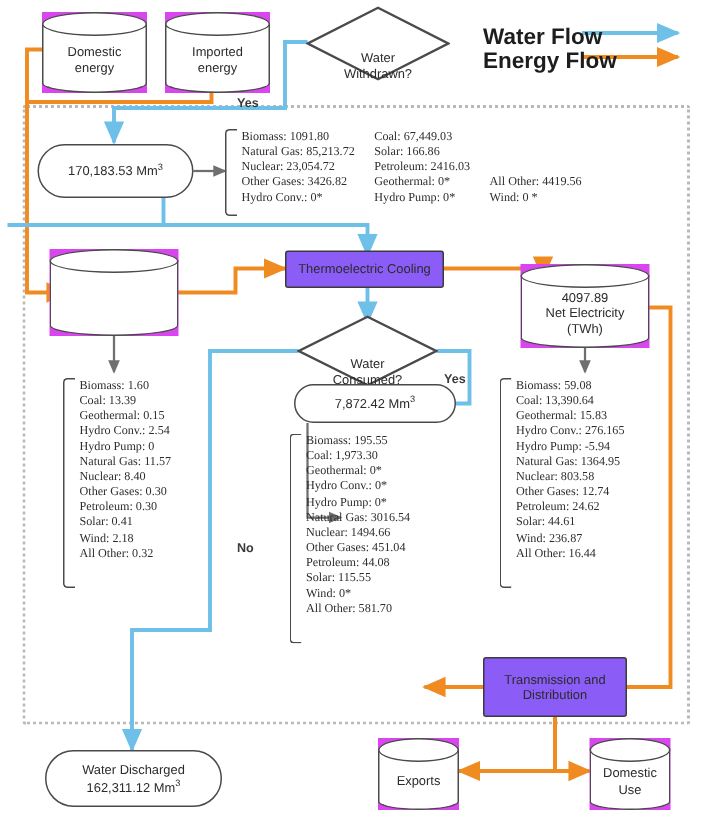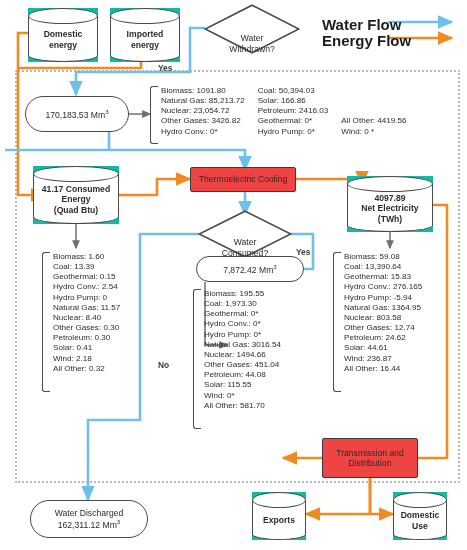--- a/index.html
+++ b/index.html
@@ -1,30 +1,30 @@
 <!DOCTYPE html>
 <html><head>
 <meta charset="utf-8">
 <style>
   html,body{margin:0;padding:0;background:#ffffff;}
   body{font-family:"Liberation Sans",sans-serif;}
   #stage{position:relative;width:467px;height:550px;background:#ffffff;overflow:hidden;}
   .node{position:absolute;box-sizing:border-box;display:flex;align-items:center;justify-content:center;
         text-align:center;color:#2b2b2b;font-size:8.6px;line-height:1.22;}
-  .rect{border:1.6px solid #3b3b3b;border-radius:2px;background:#ef4444;}
+  .rect{border:1.6px solid #3b3b3b;border-radius:2px;background:#8b5cf6;}
   .stadium{border:1.4px solid #4a4a4a;border-radius:999px;background:#fff;}
-  .cyl{background:#14b8a6;font-weight:bold;}
+  .cyl{background:#d946ef;}
   .cyl .cylbody{position:absolute;left:0;top:7px;right:0;bottom:0;border:1.4px solid #4a4a4a;border-top:none;
         border-radius:0 0 50% 50%/0 0 14% 14%;background:#fff;}
   .cyl .cyltop{position:absolute;left:0;top:0;right:0;height:14px;border:1.4px solid #4a4a4a;border-radius:50%/50%;background:#fff;}
   .cyl .cyllabel{position:relative;z-index:3;width:100%;padding-top:9px;}
   .diamond{background:transparent;align-items:flex-end;}
   .diamond .dshape{position:absolute;left:0;top:0;width:100%;height:100%;}
   .diamond .dlabel{position:relative;z-index:3;width:100%;}
-  .listbox{position:absolute;font-size:8.1px;line-height:1.255;color:#2d2d2d;white-space:nowrap;}
+  .listbox{position:absolute;font-size:8.1px;line-height:1.255;color:#2d2d2d;white-space:nowrap;font-family:Liberation Serif, serif;}
   .listbox .brk{position:absolute;left:0;top:0;bottom:0;width:7px;border:1.4px solid #4a4a4a;border-right:none;border-radius:3px 0 0 3px;}
   .listbox .cols{position:relative;margin-left:11px;display:flex;}
   .listbox .col{padding-right:13px;}
   .dotbox{position:absolute;border:2px dotted #b9b9b9;border-radius:2px;}
   .lbl{position:absolute;font-size:8.4px;font-weight:bold;color:#3a3a3a;}
   .legend{position:absolute;font-size:15px;font-weight:bold;color:#1d1d1d;}
   svg.layer{position:absolute;left:0;top:0;width:467px;height:550px;pointer-events:none;}
   .w{stroke:#6fc0e8;stroke-width:2.6;fill:none;}
   .e{stroke:#ef8b20;stroke-width:2.6;fill:none;}
   .g{stroke:#6f6f6f;stroke-width:1.5;fill:none;}
@@ -126,46 +126,41 @@
     <div class="brk"></div>
     <div class="cols">
       <div class="col">
         <div>Biomass:    1091.80</div>
         <div>Natural Gas: 85,213.72</div>
         <div>Nuclear: 23,054.72</div>
         <div>Other Gases:  3426.82</div>
         <div>Hydro Conv.: 0*</div>
       </div>
       <div class="col">
-        <div>Coal: 50,394.03</div>
+        <div>Coal: 67,449.03</div>
         <div>Solar: 166.86</div>
         <div>Petroleum: 2416.03</div>
         <div>Geothermal: 0*</div>
         <div>Hydro Pump: 0*</div>
       </div>
       <div class="col">
         <div>&nbsp;</div>
         <div>&nbsp;</div>
         <div>&nbsp;</div>
         <div>All Other: 4419.56</div>
         <div>Wind: 0 *</div>
       </div>
     </div>
   </div>
 
   <div class="lbl" style="left:158px;top:63px;">Yes</div>
 
   <div class="node cyl" style="left:33px;top:166px;width:86px;height:58px;">
     <div class="cylbody"></div>
     <div class="cyltop"></div>
-    <div class="cyllabel">
-      <div>41.17 Consumed</div>
-      <div>Energy</div>
-      <div>(Quad Btu)</div>
-    </div>
   </div>
 
   <div class="node rect" style="left:190px;top:167px;width:106px;height:25px;">
     <span>Thermoelectric Cooling</span>
   </div>
 
   <div class="node cyl" style="left:347px;top:176px;width:86px;height:56px;">
     <div class="cylbody"></div>
     <div class="cyltop"></div>
     <div class="cyllabel">

